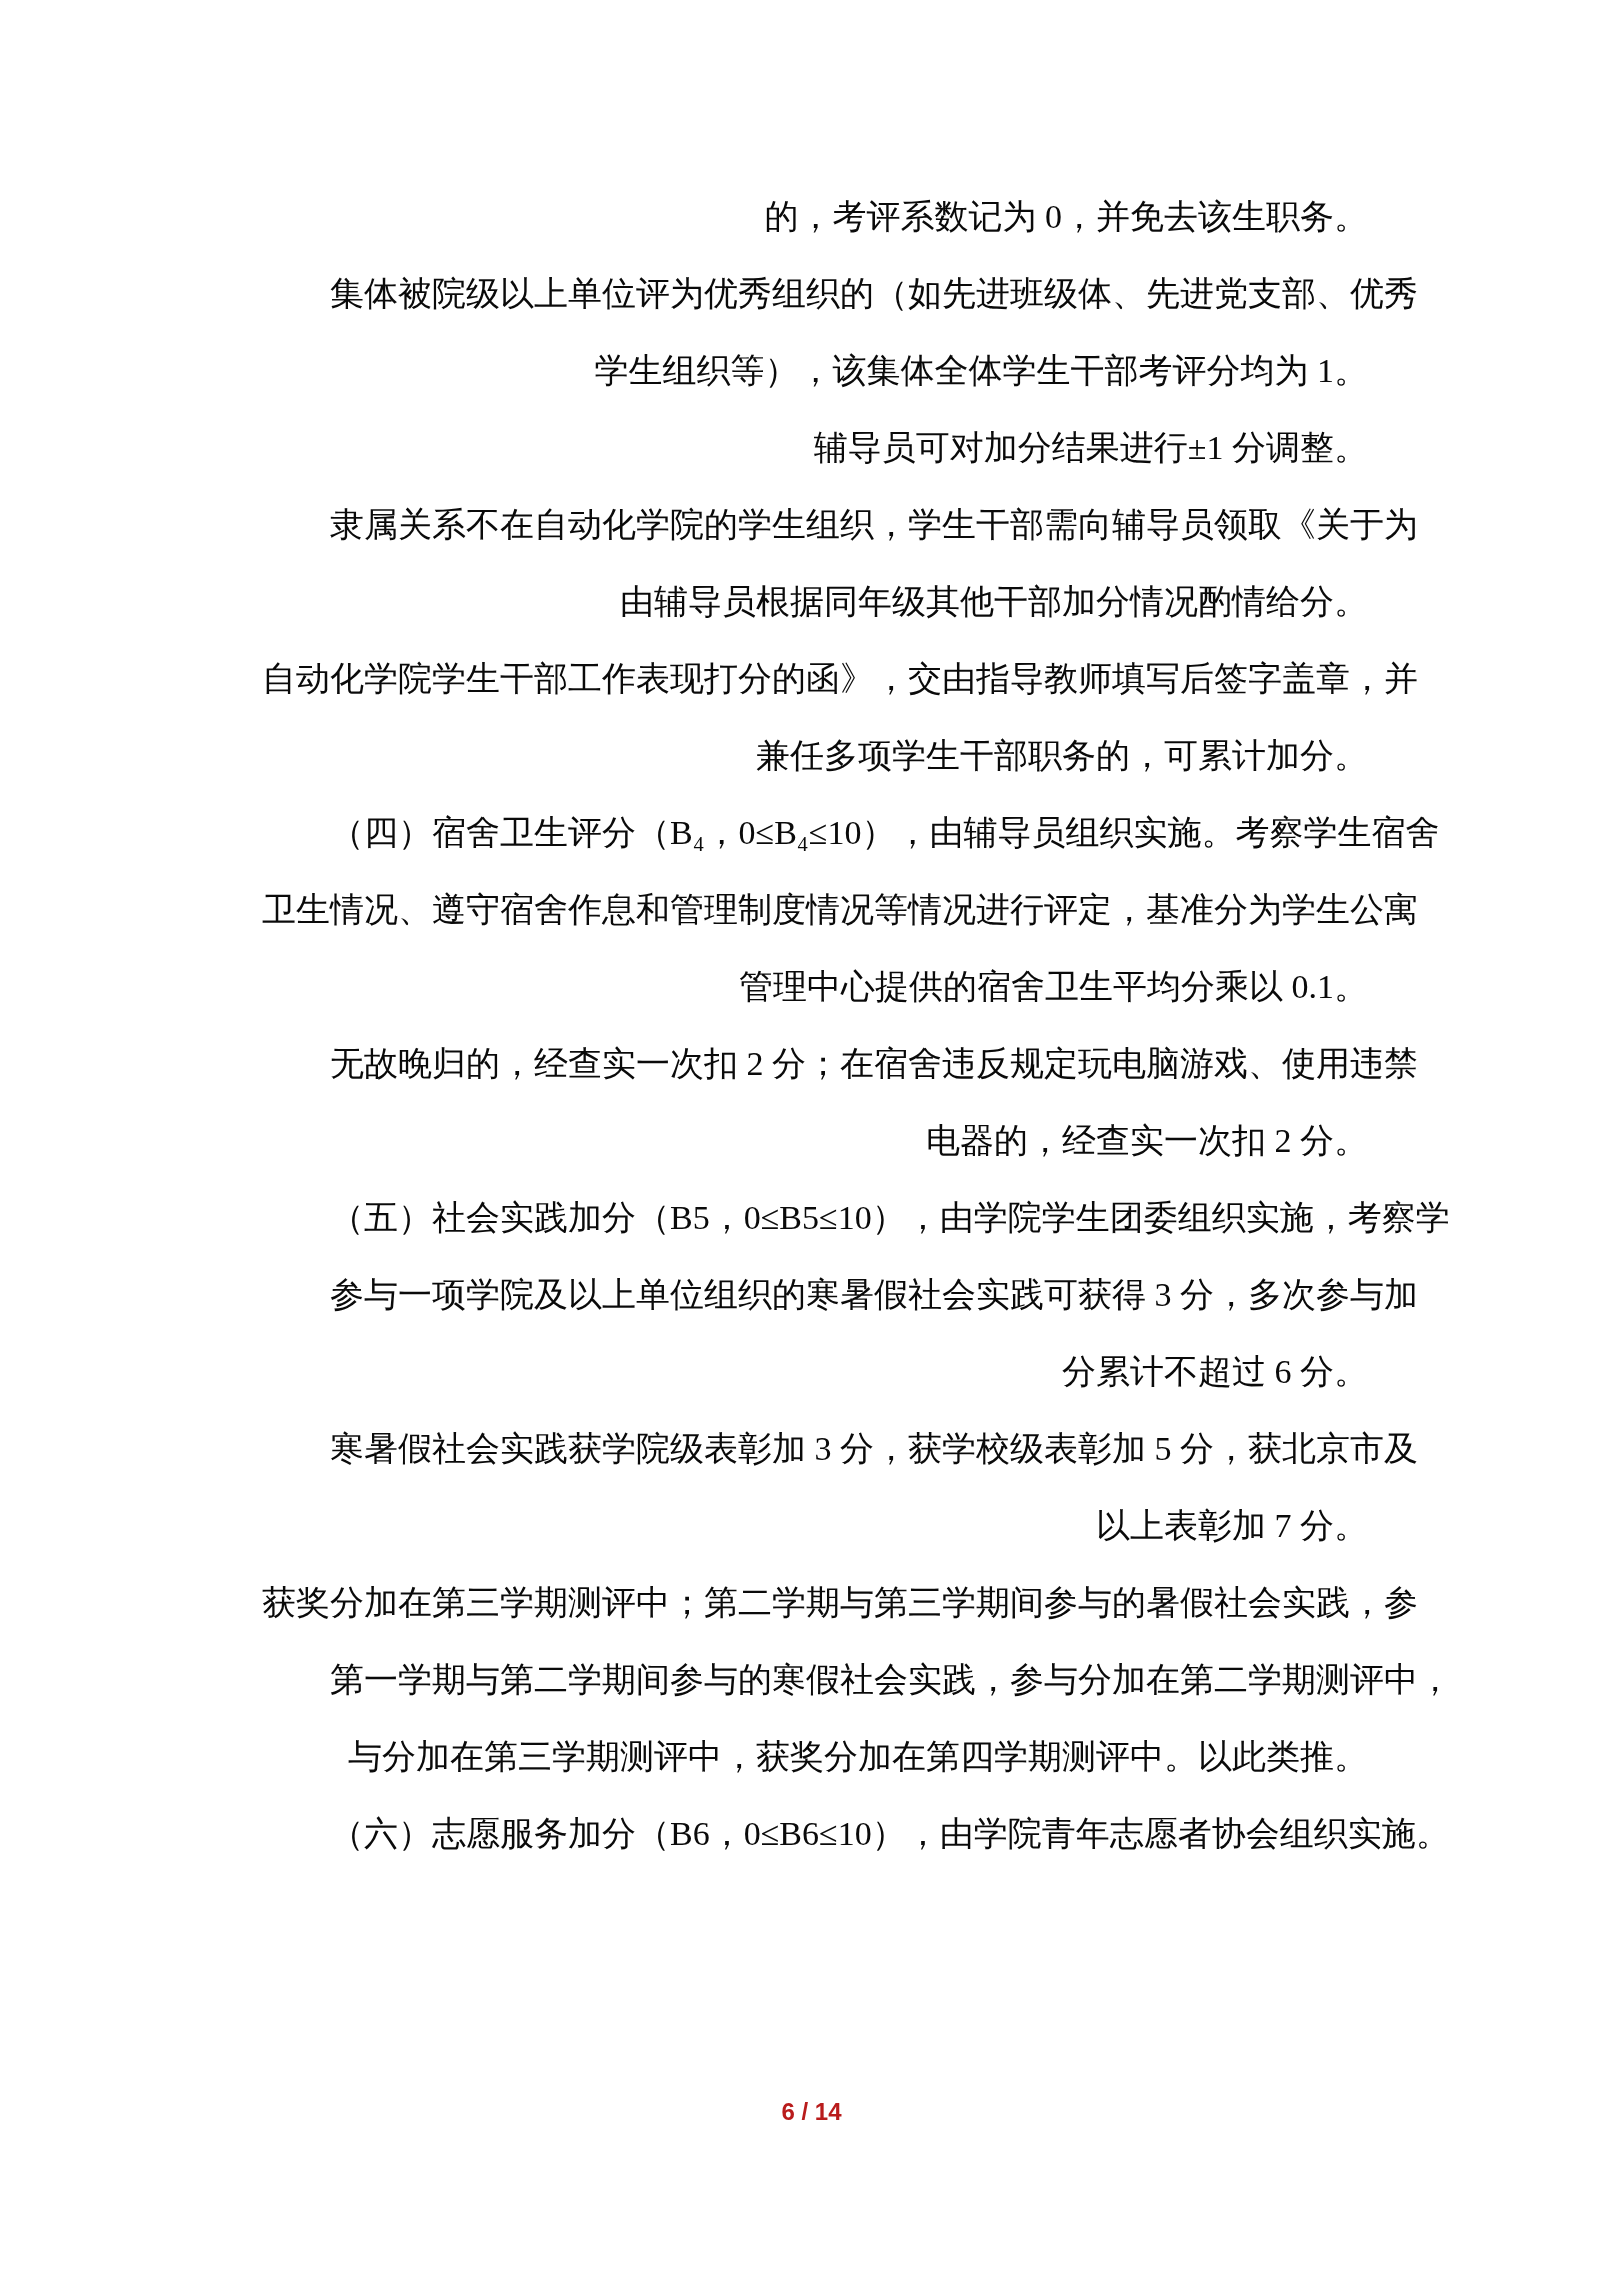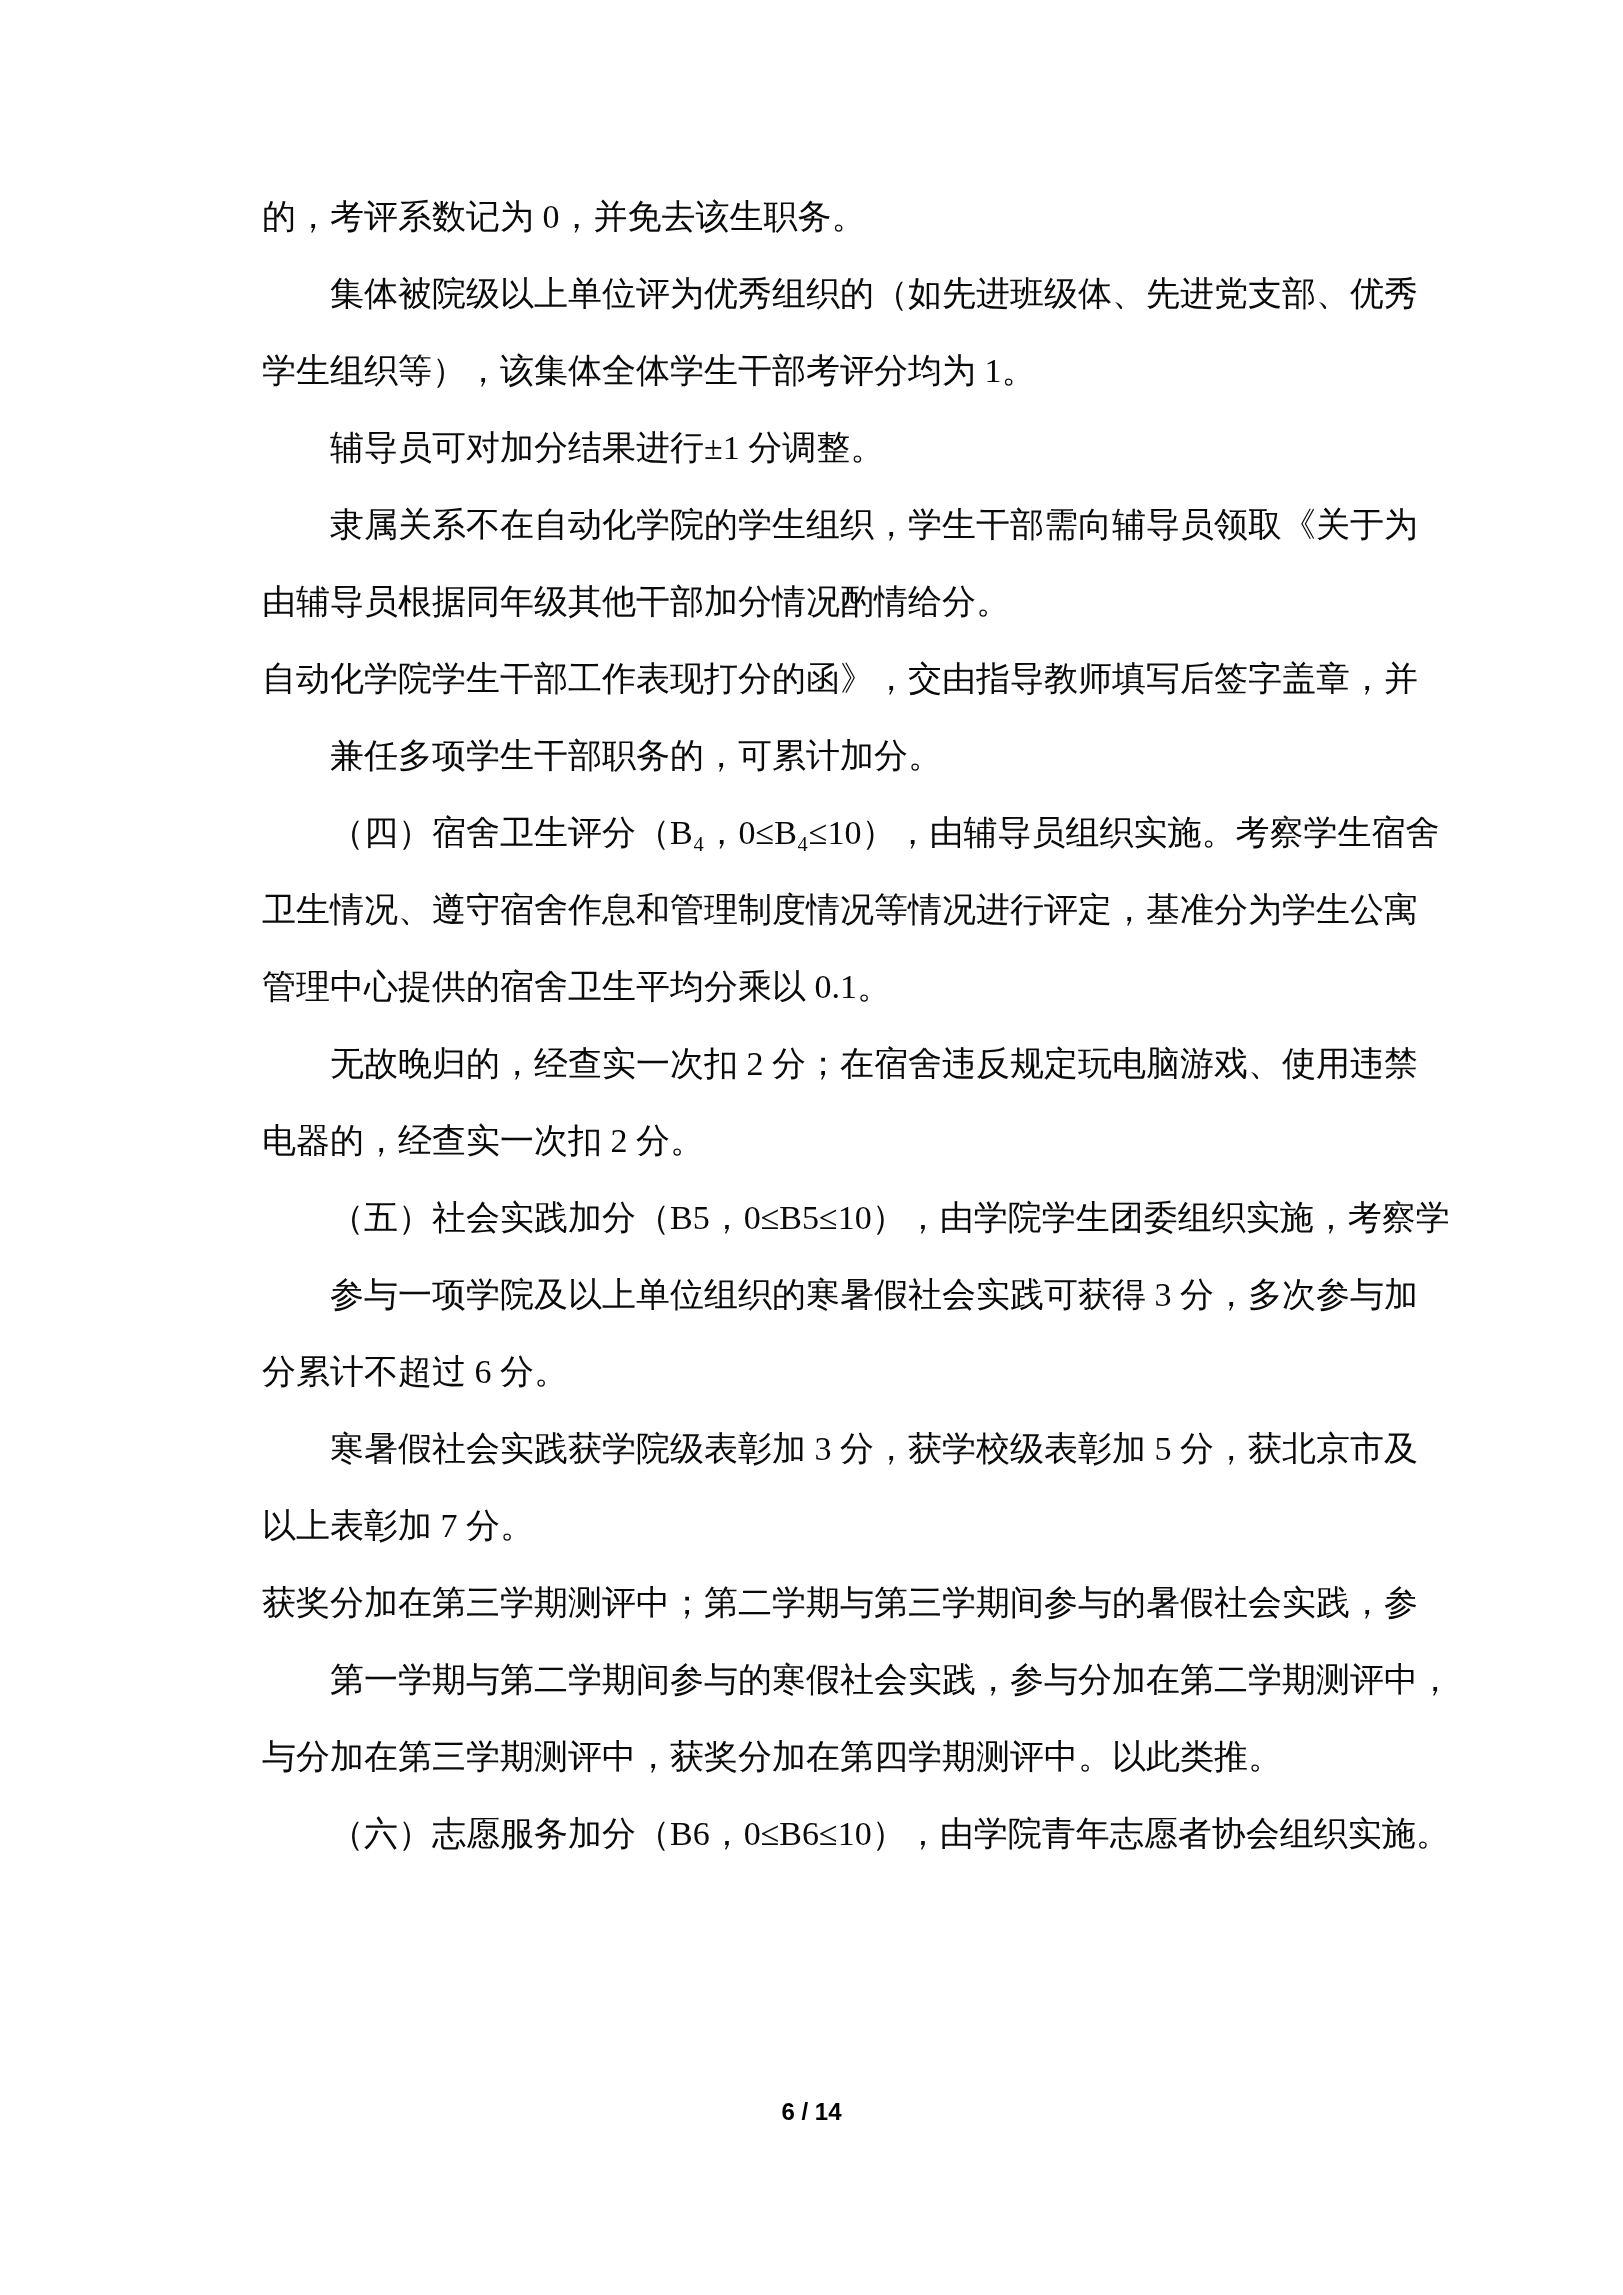--- a/index.html
+++ b/index.html
@@ -21,21 +21,21 @@
     position: absolute;
     left: 262px;
     top: 178px;
     width: 1106px;
     font-size: 34px;
     line-height: 77px;
   }
   .line {
     height: 77px;
     white-space: nowrap;
-    text-align: left;
+    text-align: right;
     letter-spacing: 0px;
   }
   .line.indent {
     text-indent: 68px;
   }
   .line.fill {
     
     text-align: justify;
     text-align-last: justify;
     -moz-text-align-last: justify;
@@ -45,21 +45,21 @@
     position: absolute;
     left: 0;
     right: 0;
     top: 2096px;
     height: 31px;
     text-align: center;
     font-family: "Liberation Sans", "DejaVu Sans", sans-serif;
     font-weight: 700;
     font-size: 24px;
     line-height: 31px;
-    color: #000000;
+    color: #b91c1c;
   }
 </style>
 </head>
 <body>
 
 <div class="page">
 
   <div class="text-block">
     <div class="line">的，考评系数记为 0，并免去该生职务。</div>
     <div class="line indent fill">集体被院级以上单位评为优秀组织的（如先进班级体、先进党支部、优秀</div>

